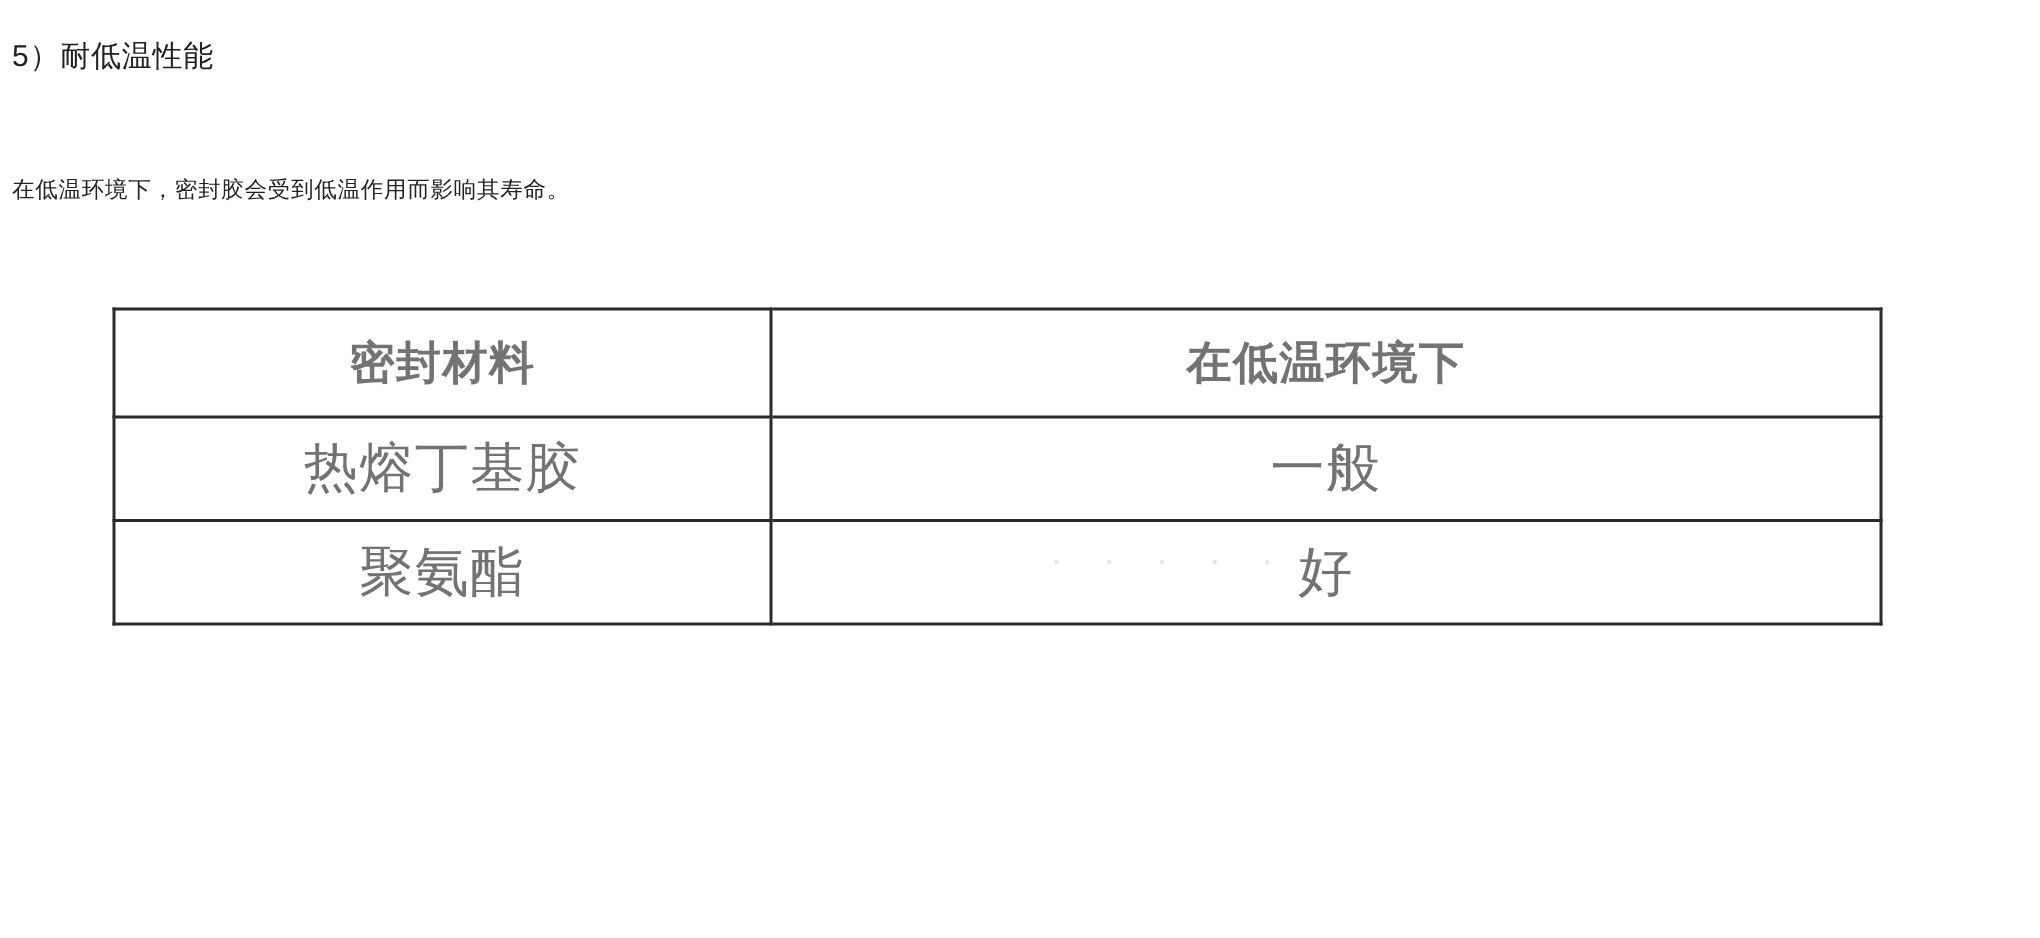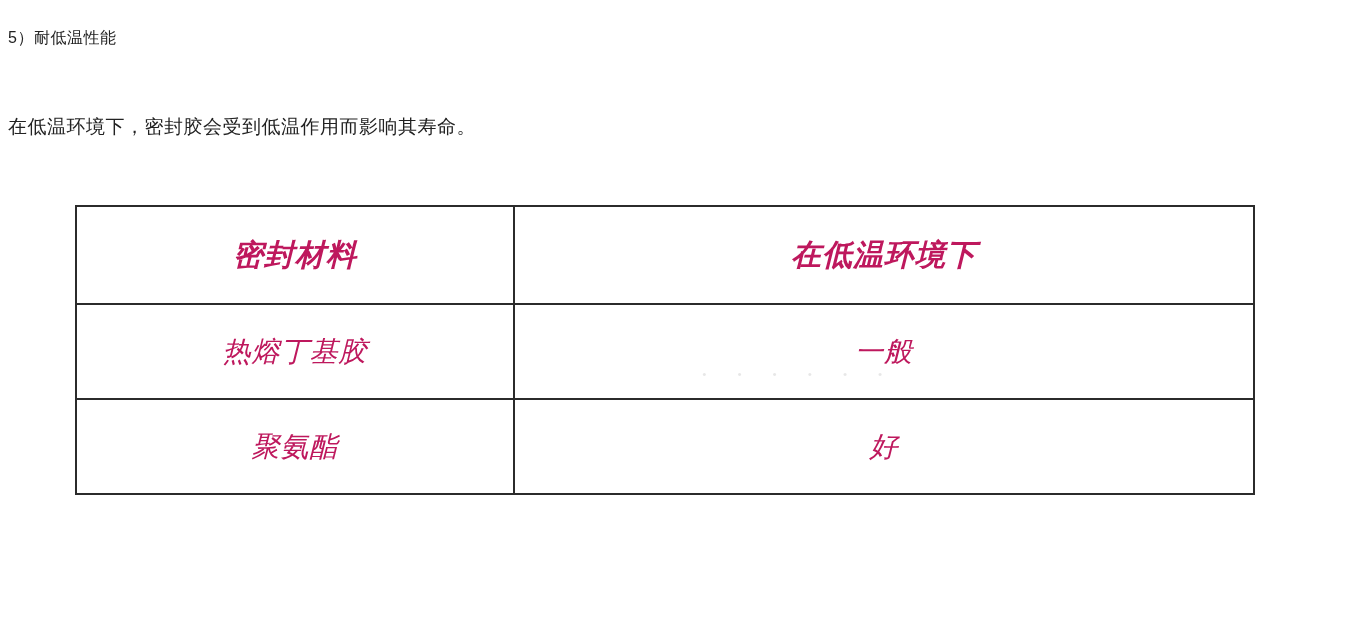--- a/index.html
+++ b/index.html
@@ -18,31 +18,31 @@
   .page {
     position: relative;
     width: 1360px;
     height: 625px;
     box-sizing: border-box;
   }
   .heading {
     position: absolute;
     left: 8px;
     top: 24px;
-    font-size: 16px;
+    font-size: 20px;
     line-height: 28px;
     color: #222222;
     letter-spacing: 0.5px;
     white-space: nowrap;
   }
   .paragraph {
     position: absolute;
     left: 8px;
     top: 113px;
-    font-size: 19px;
+    font-size: 15px;
     line-height: 28px;
     color: #222222;
     letter-spacing: 0.5px;
     white-space: nowrap;
   }
   .table-wrap {
     position: absolute;
     left: 75px;
     top: 205px;
     width: 1178px;
@@ -51,36 +51,35 @@
     border-collapse: collapse;
     width: 1178px;
     table-layout: fixed;
     background: #ffffff;
   }
   table.data-table td,
   table.data-table th {
     border: 2px solid #2b2b2b;
     text-align: center;
     vertical-align: middle;
-    padding: 17px;
+    padding: 4px;
     height: 59px;
     font-weight: normal;
-    color: #be185d;
-    font-style: italic;
+    color: #737373;
   }
   table.data-table col.c1 { width: 438px; }
   table.data-table col.c2 { width: 740px; }
   table.data-table thead th {
     font-size: 30px;
     font-weight: bold;
     letter-spacing: 1px;
     height: 62px;
   }
   table.data-table tbody td {
-    font-size: 28px;
+    font-size: 36px;
     letter-spacing: 1px;
   }
   .watermark {
     position: absolute;
     left: 700px;
     top: 360px;
     width: 420px;
     height: 34px;
     font-size: 26px;
     letter-spacing: 10px;

